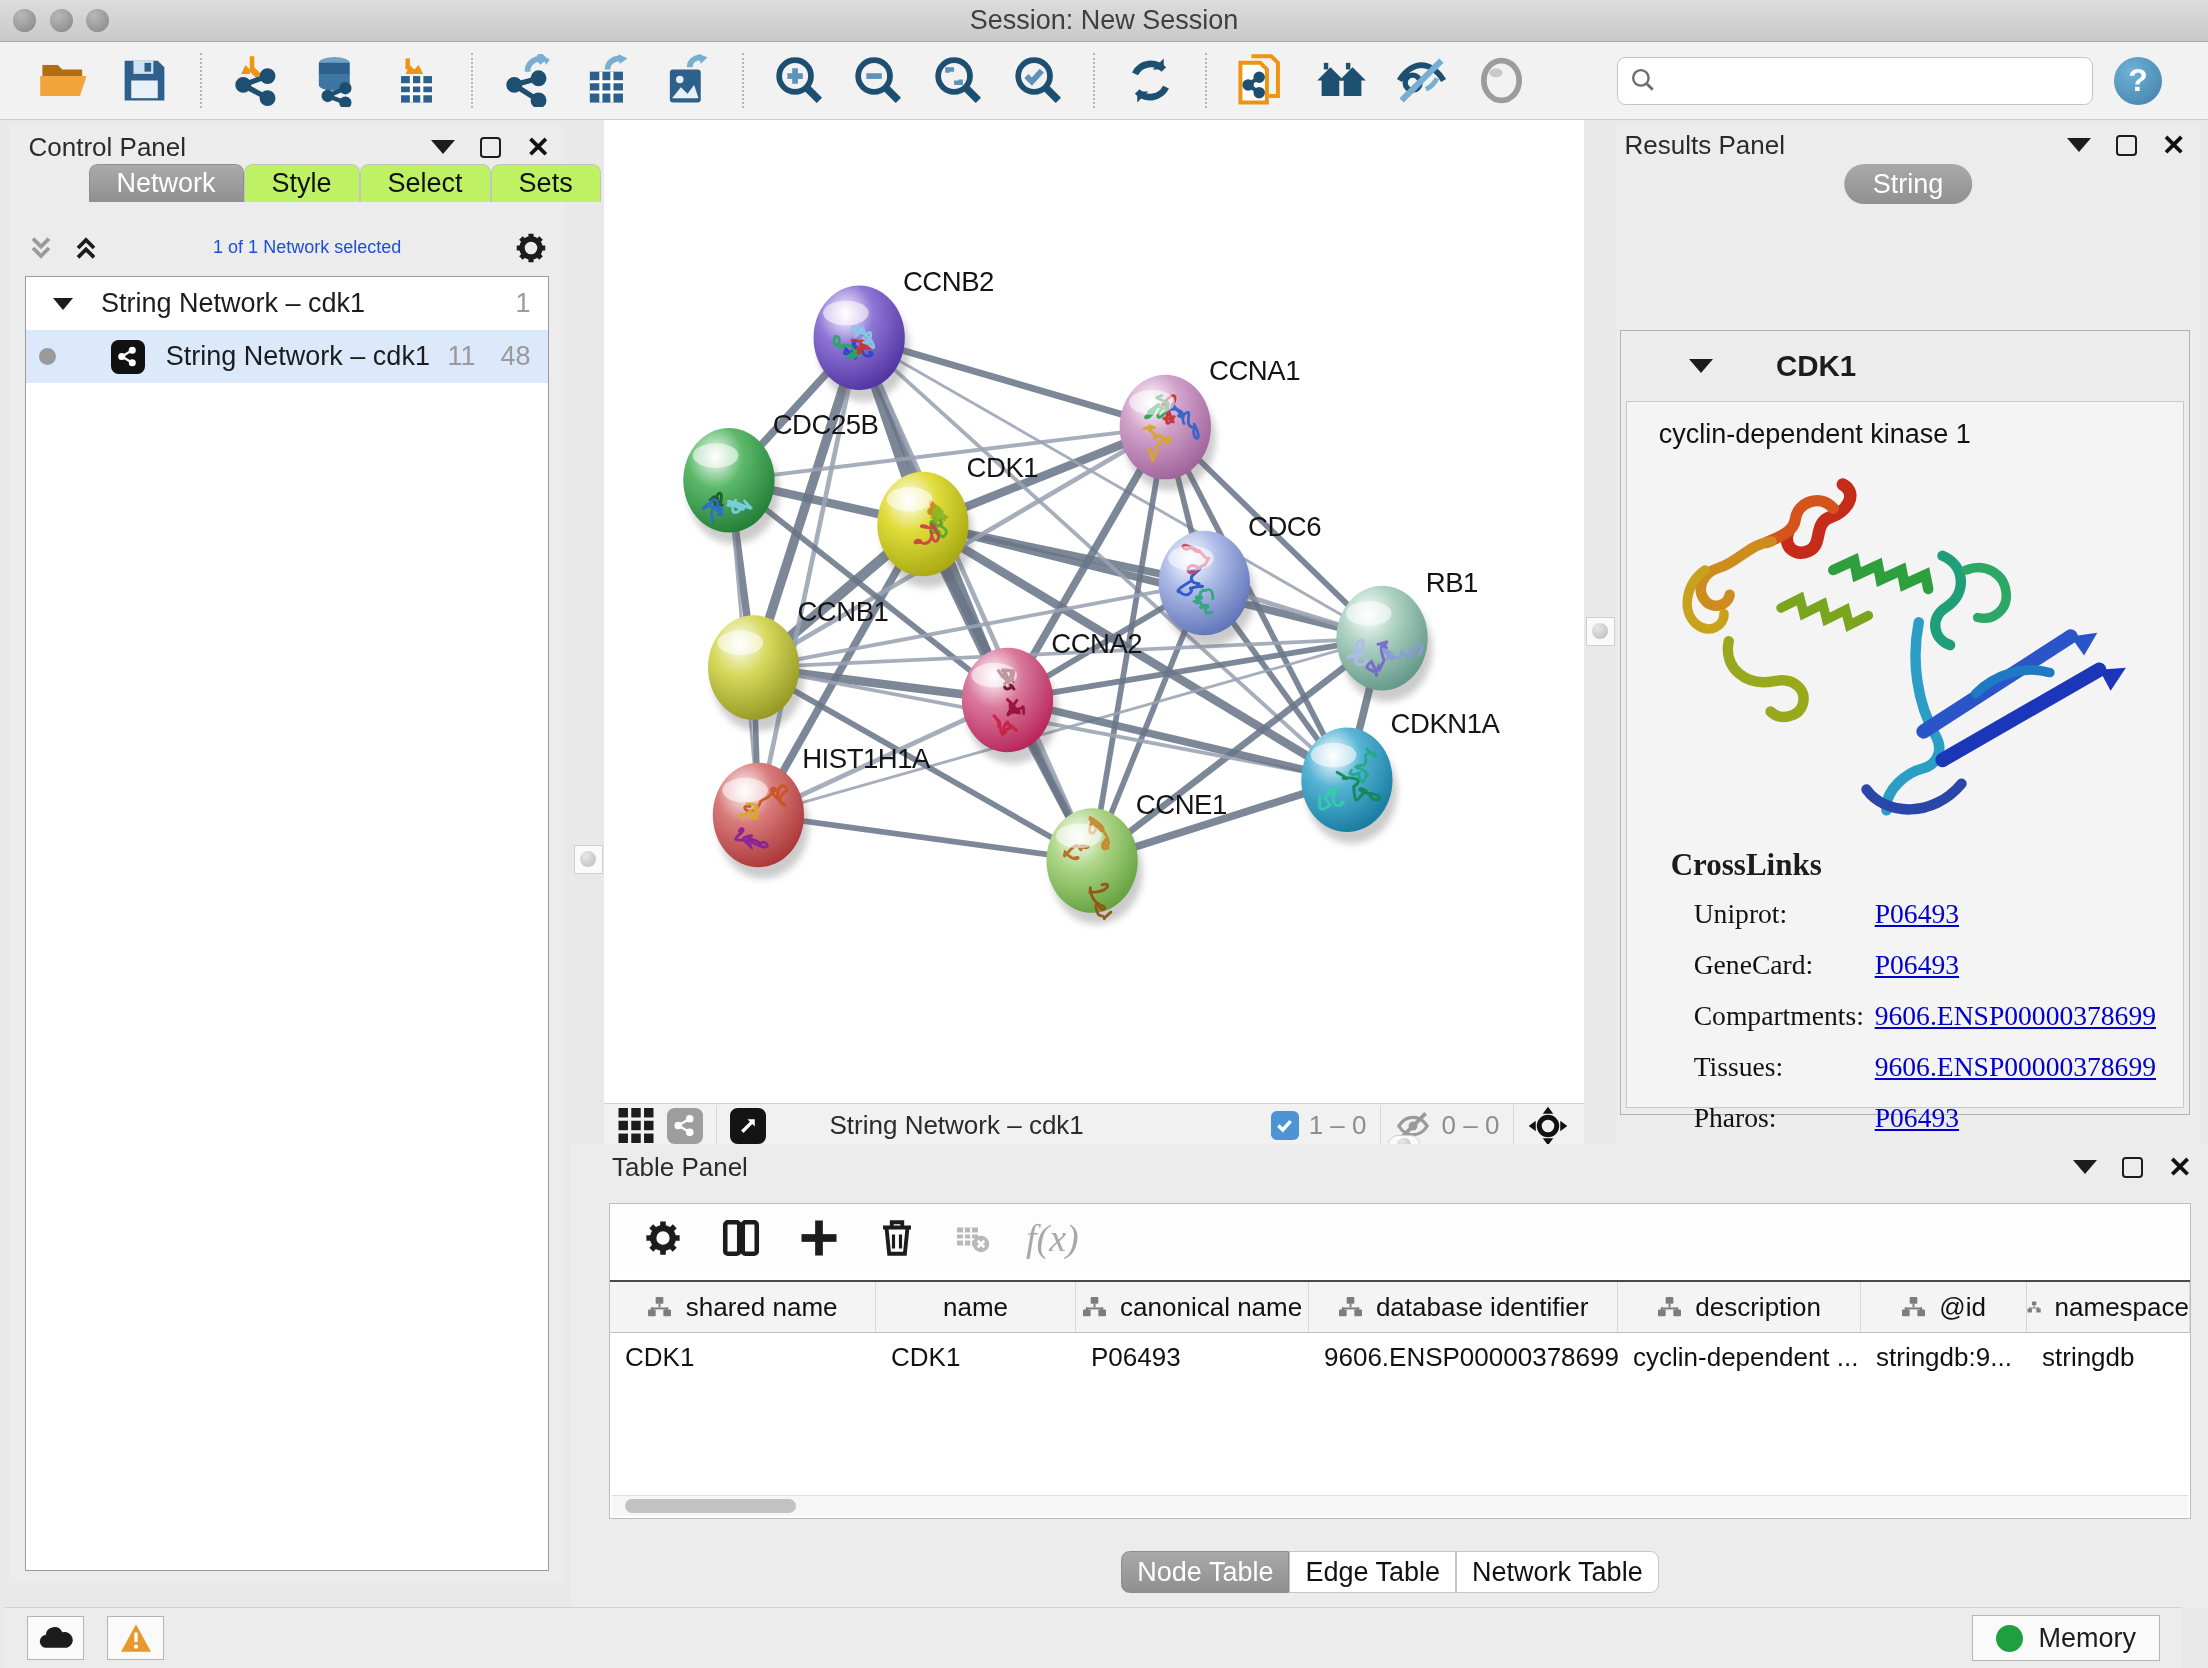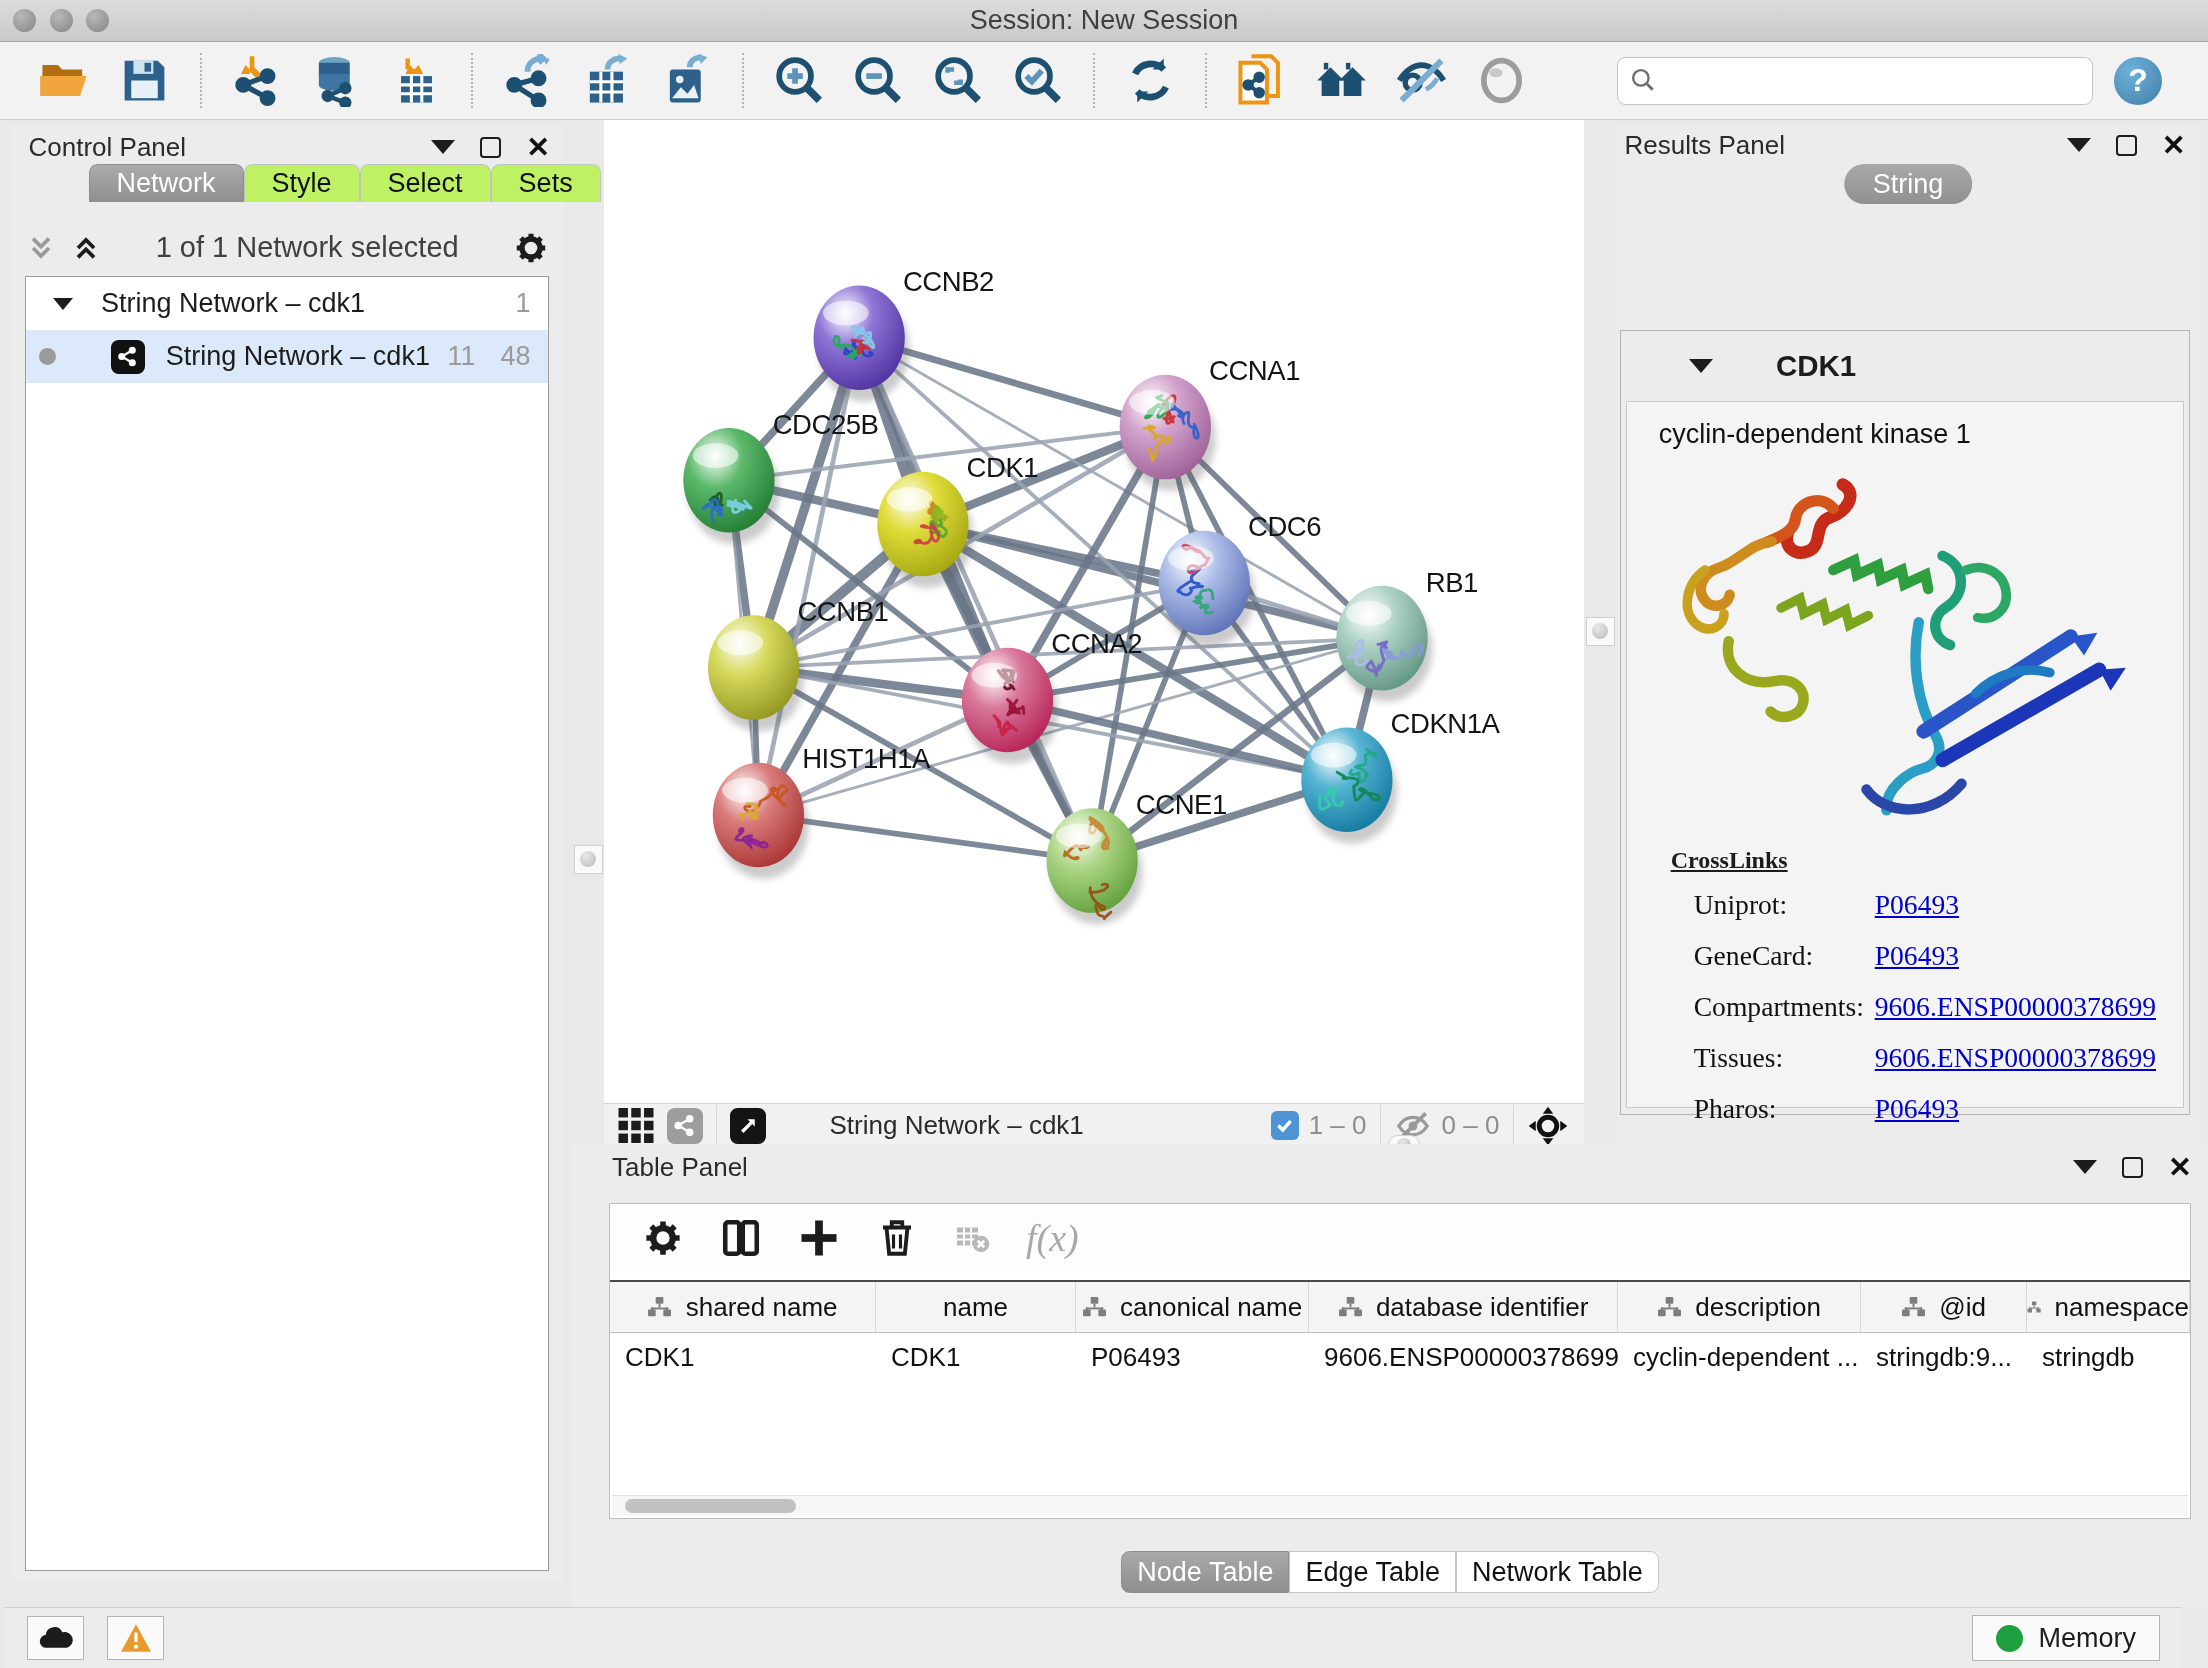--- a/index.html
+++ b/index.html
@@ -37,21 +37,21 @@
   .float-ico{width:21px;height:21px;border:2.9px solid #1c1c1c;border-radius:3.8px;}
   .close-ico{font-size:28.5px;font-weight:bold;color:#111;line-height:21px;}
   
   .control-panel{position:absolute;left:9.5px;top:124px;width:554px;height:1458px;background:#ececec;}
   .cp-head{display:flex;align-items:center;justify-content:space-between;padding:7.6px 13.3px 0 19px;}
   .tabs{position:absolute;left:79px;top:40px;display:flex;}
   .tab{height:38px;padding:0 27px;font-size:27px;display:flex;align-items:center;justify-content:center;
     background:#bef264;border:1px solid #c2c2c2;border-bottom:none;border-radius:8.6px 8.6px 0 0;color:#111;}
   .tab.sel{background:linear-gradient(#ababab,#8f8f8f);color:#fff;border-color:#8f8f8f;}
   .cp-toolrow{position:absolute;left:15px;right:15px;top:99px;height:49px;display:flex;align-items:center;}
-  .cp-status{flex:1;text-align:center;font-size:29px;color:#404040;}
+  .cp-status{flex:1;text-align:center;font-size:18px;color:#1d4ed8;}
   .tree-box{position:absolute;left:15px;right:15px;top:152px;bottom:11.4px;background:#fff;
     border:1.9px solid #9c9c9c;}
   .tree-row{height:53px;display:flex;align-items:center;font-size:27px;}
   .tree-row .cnt{color:#9a9a9a;margin-left:auto;}
   .tree-row.child{background:#dce9fb;}
   .dot-ico{width:17px;height:17px;border-radius:50%;background:#9a9a9a;}
   .share-app{width:34px;height:34px;border-radius:7.6px;background:#111;display:flex;align-items:center;justify-content:center;}
   
   .net-canvas{position:absolute;left:604px;top:120px;width:980px;height:983px;background:#fff;}
   .net-bar{position:absolute;left:604px;top:1103px;width:980px;height:44px;background:#f1f1f1;
@@ -76,21 +76,21 @@
     border:1.9px solid #b2b2b2;display:flex;align-items:center;justify-content:center;gap:30px;}
   .rp-btn{height:42px;padding:0 32px;background:#fff;border:1.9px solid #bdbdbd;border-radius:9.5px;
     font-size:27px;display:flex;align-items:center;color:#111;}
   .rp-section{position:absolute;left:2.9px;right:9.5px;top:206px;height:785px;border:1.9px solid #b2b2b2;
     background:#ececec;}
   .rp-sec-head{height:70px;display:flex;align-items:center;padding-left:68px;gap:63px;}
   .rp-sec-title{font-size:29.5px;font-weight:bold;}
   .rp-content{position:absolute;left:4.8px;right:4.8px;top:70px;bottom:5.7px;background:#f4f4f4;
     border:1px solid #c9c9c9;}
   .rp-desc{font-size:27px;padding:17px 0 0 32px;color:#111;}
-  .xl-head{font-family:"Liberation Serif",serif;font-weight:bold;font-size:24px;padding:0 0 5.7px 44px;text-decoration:underline;}
+  .xl-head{font-family:"Liberation Serif",serif;font-weight:bold;font-size:31px;padding:0 0 5.7px 44px;}
   .xl-row{display:flex;font-family:"Liberation Serif",serif;font-size:27.6px;padding:9.5px 0 9.5px 67px;}
   .xl-label{width:181px;color:#111;}
   .xl-value{text-decoration:underline;}
   
   .table-panel{position:absolute;left:571px;top:1144px;width:1638px;height:463px;background:#ececec;}
   .tp-head{display:flex;align-items:center;justify-content:space-between;padding:7.6px 17px 0 41px;}
   .tp-box{position:absolute;left:38px;right:18px;top:59px;height:316px;background:#fff;
     border:1.9px solid #bdbdbd;}
   .tp-toolbar{height:68px;display:flex;align-items:center;gap:36px;padding-left:32px;background:#fdfdfd;}
   .tp-toolbar svg{width:42px;height:42px;}

